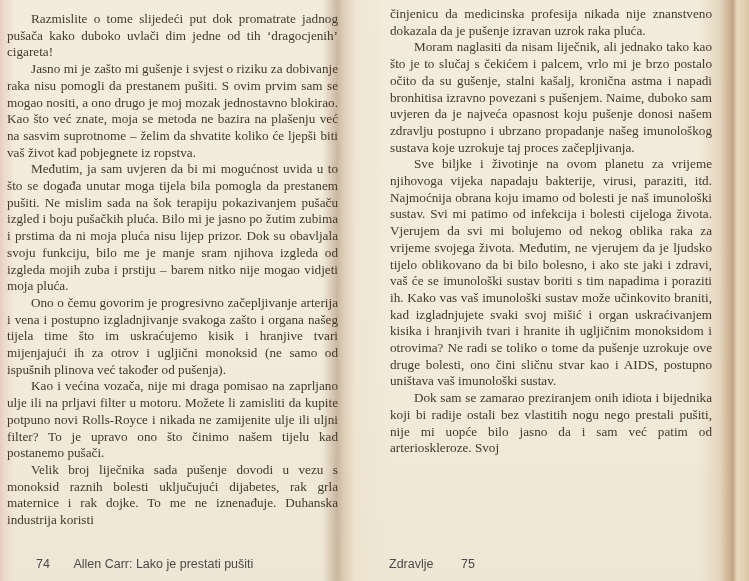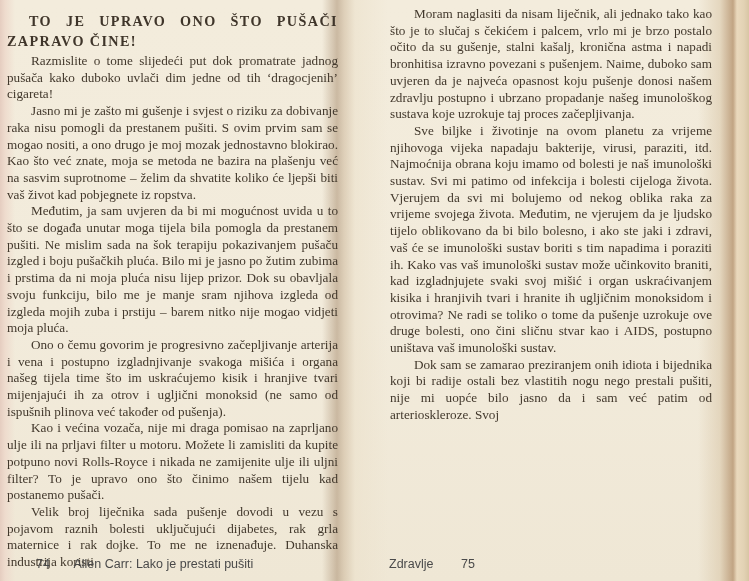--- a/index.html
+++ b/index.html
@@ -61,30 +61,30 @@
   .footer .page-num { display: inline-block; }
   .footer-left .running-title  { margin-left: 20px; }
   .footer-right .page-num { margin-left: 24px; }
 </style>
 </head>
 <body>
 
 <div class="book">
 
   <div class="page-text left-text">
-    <h1 class="chapter-heading">TO JE UPRAVO ONO ŠTO PUŠAČI ZAPRAVO ČINE!</h1>
     <p>Razmislite o tome slijedeći put dok promatrate jadnog pušača kako duboko uvlači dim jedne od tih ‘dragocjenih’ cigareta!</p>
     <p>Jasno mi je zašto mi gušenje i svjest o riziku za dobivanje raka nisu pomogli da prestanem pušiti. S ovim prvim sam se mogao nositi, a ono drugo je moj mozak jednostavno blokirao. Kao što već znate, moja se metoda ne bazira na plašenju već na sasvim suprotnome – želim da shvatite koliko će ljepši biti vaš život kad pobjegnete iz ropstva.</p>
     <p>Međutim, ja sam uvjeren da bi mi mogućnost uvida u to što se događa unutar moga tijela bila pomogla da prestanem pušiti. Ne mislim sada na šok terapiju pokazivanjem pušaču izgled i boju pušačkih pluća. Bilo mi je jasno po žutim zubima i prstima da ni moja pluća nisu lijep prizor. Dok su obavljala svoju funkciju, bilo me je manje sram njihova izgleda od izgleda mojih zuba i prstiju – barem nitko nije mogao vidjeti moja pluća.</p>
-    <p>Ono o čemu govorim je progresivno začepljivanje arterija i vena i postupno izgladnjivanje svakoga mišića i organa našeg tijela time što im uskraćujemo kisik i hranjive tvari mijenjajući ih za otrov i ugljični monoksid (ne samo od ispušnih plinova već također od pušenja).</p>
+    <p>Ono o čemu govorim je progresivno začepljivanje arterija i vena i postupno izgladnjivanje svakoga zašto i organa našeg tijela time što im uskraćujemo kisik i hranjive tvari mijenjajući ih za otrov i ugljični monoksid (ne samo od ispušnih plinova već također od pušenja).</p>
     <p>Kao i većina vozača, nije mi draga pomisao na zaprljano ulje ili na prljavi filter u motoru. Možete li zamisliti da kupite potpuno novi Rolls-Royce i nikada ne zamijenite ulje ili uljni filter? To je upravo ono što činimo našem tijelu kad postanemo pušači.</p>
-    <p>Velik broj liječnika sada pušenje dovodi u vezu s pojavom raznih bolesti uključujući dijabetes, rak grla maternice i rak dojke. To me ne iznenađuje. Duhanska industrija koristi</p>
+    <p>Velik broj liječnika sada pušenje dovodi u vezu s monoksid raznih bolesti uključujući dijabetes, rak grla maternice i rak dojke. To me ne iznenađuje. Duhanska industrija koristi</p>
   </div>
 
   <div class="page-text right-text">
+    <p class="no-indent">činjenicu da medicinska profesija nikada nije znanstveno dokazala da je pušenje izravan uzrok raka pluća.</p>
     <p>Moram naglasiti da nisam liječnik, ali jednako tako kao što je to slučaj s čekićem i palcem, vrlo mi je brzo postalo očito da su gušenje, stalni kašalj, kronična astma i napadi bronhitisa izravno povezani s pušenjem. Naime, duboko sam uvjeren da je najveća opasnost koju pušenje donosi našem zdravlju postupno i ubrzano propadanje našeg imunološkog sustava koje uzrokuje taj proces začepljivanja.</p>
     <p>Sve biljke i životinje na ovom planetu za vrijeme njihovoga vijeka napadaju bakterije, virusi, paraziti, itd. Najmoćnija obrana koju imamo od bolesti je naš imunološki sustav. Svi mi patimo od infekcija i bolesti cijeloga života. Vjerujem da svi mi bolujemo od nekog oblika raka za vrijeme svojega života. Međutim, ne vjerujem da je ljudsko tijelo oblikovano da bi bilo bolesno, i ako ste jaki i zdravi, vaš će se imunološki sustav boriti s tim napadima i poraziti ih. Kako vas vaš imunološki sustav može učinkovito braniti, kad izgladnjujete svaki svoj mišić i organ uskraćivanjem kisika i hranjivih tvari i hranite ih ugljičnim monoksidom i otrovima? Ne radi se toliko o tome da pušenje uzrokuje ove druge bolesti, ono čini sličnu stvar kao i AIDS, postupno uništava vaš imunološki sustav.</p>
     <p>Dok sam se zamarao preziranjem onih idiota i bijednika koji bi radije ostali bez vlastitih nogu nego prestali pušiti, nije mi uopće bilo jasno da i sam već patim od arterioskleroze. Svoj</p>
   </div>
 
   <div class="footer footer-left">
     <span class="page-num">74</span>
     <span class="running-title">Allen Carr: Lako je prestati pušiti</span>
   </div>
 

